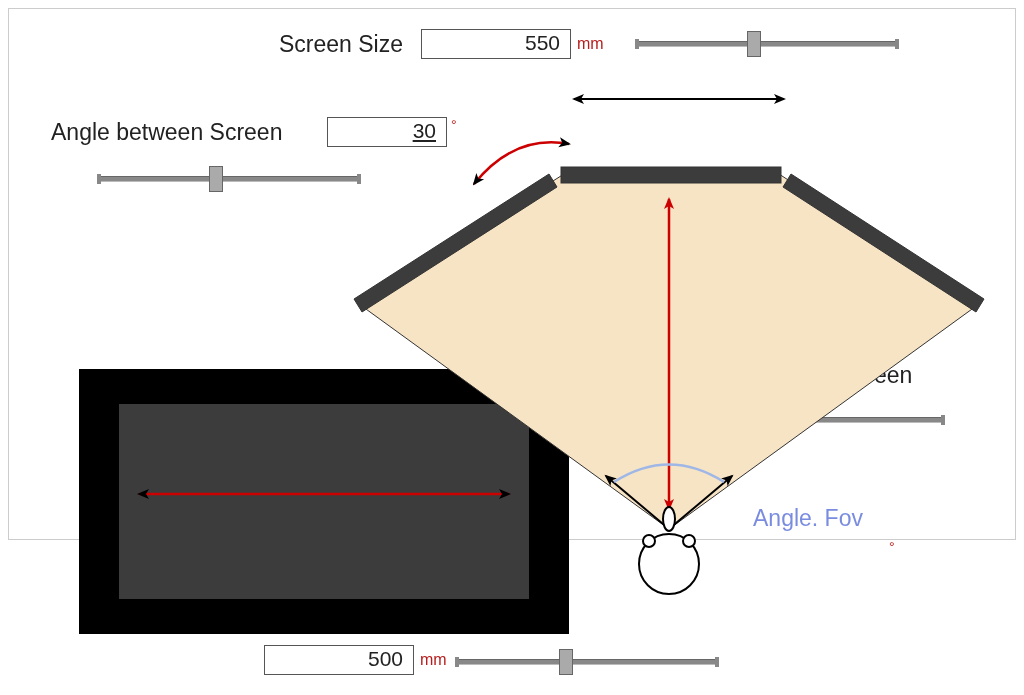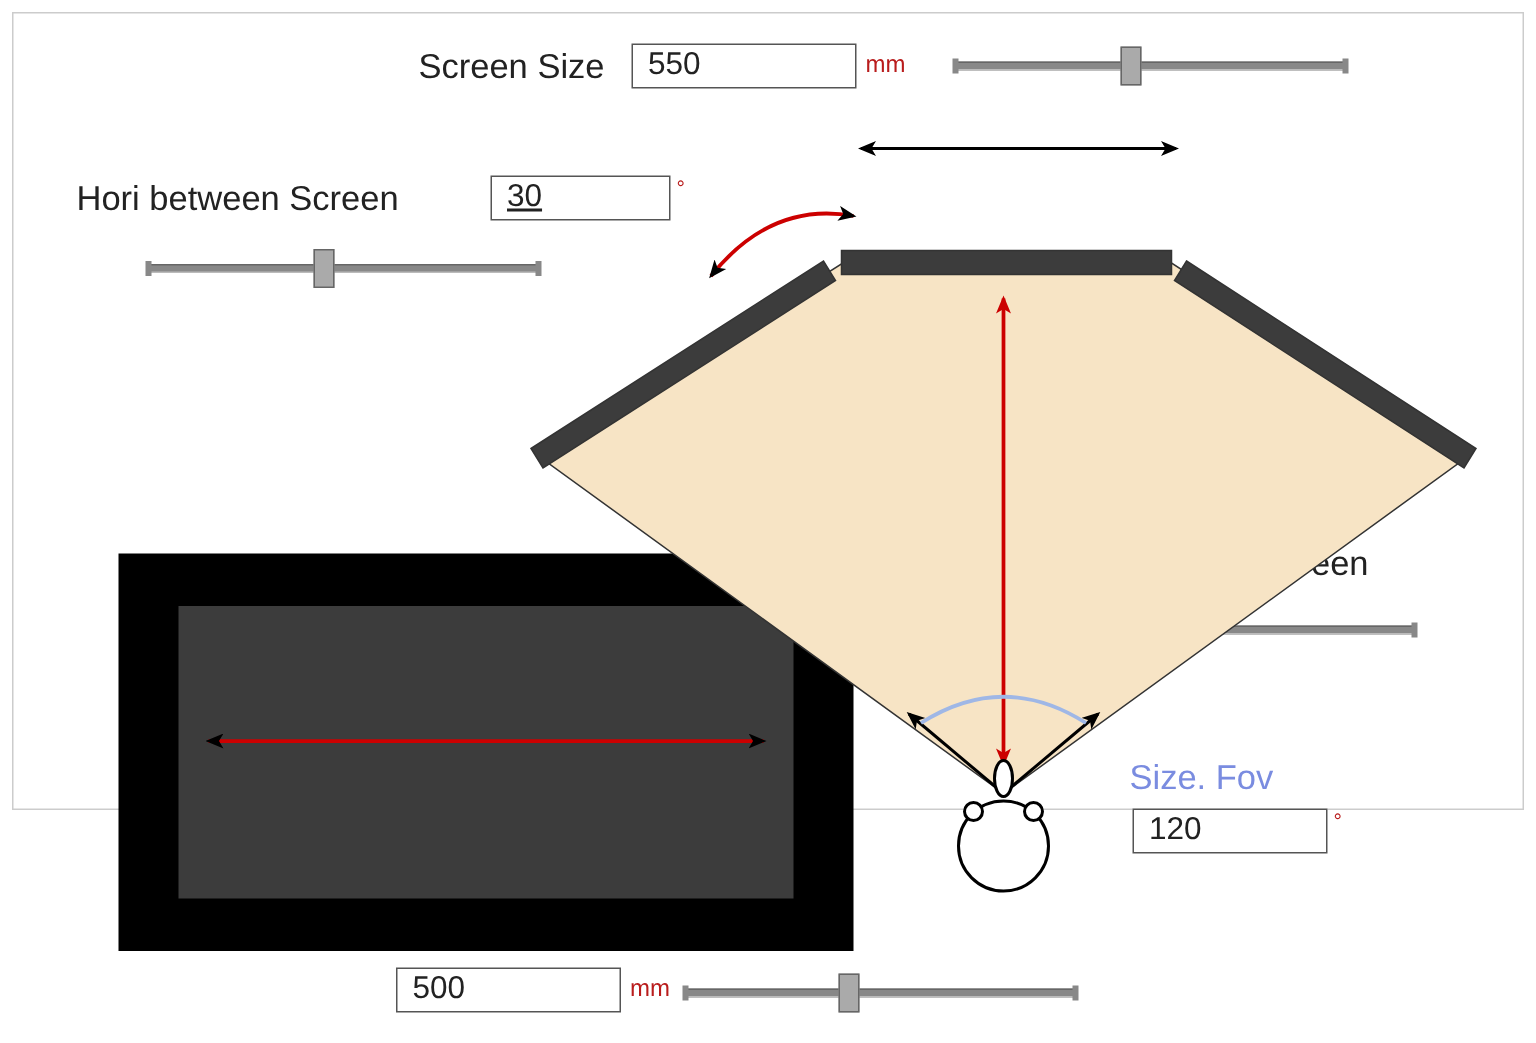--- a/index.html
+++ b/index.html
@@ -27,20 +27,21 @@
       font-size: 23px;
       color: #222;
       white-space: nowrap;
     }
     .label.fov-color { color: #7a8ce0; }
     .value-box {
       position: absolute;
       border: 1.5px solid #555;
       background: #fff;
       height: 30px;
+      text-align: right;
       padding: 1px 10px;
       font-size: 21px;
       color: #222;
     }
     .unit {
       position: absolute;
       font-size: 16px;
       color: #b91c1c;
     }
     .slider {
@@ -98,42 +99,41 @@
   <div class="label" style="left:270px;top:22px;">Screen Size</div>
   <div class="value-box" style="left:412px;top:20px;width:150px;">550</div>
   <div class="unit" style="left:568px;top:26px;">mm</div>
   <div class="slider" style="left:628px;top:22px;width:260px;">
     <div class="track"></div>
       <div class="cap left"></div>
       <div class="cap right"></div>
     <div class="thumb" style="left:45%;"></div>
   </div>
 
-  <div class="label" style="left:42px;top:110px;">Hori between Screen</div>
+  <div class="label" style="left:42px;top:110px;">Angle between Screen</div>
   <div class="value-box" style="left:318px;top:108px;width:120px;text-decoration:underline;">30</div>
   <div class="unit" style="left:442px;top:108px;font-size:14px;">°</div>
   <div class="slider" style="left:90px;top:157px;width:260px;">
     <div class="track"></div>
       <div class="cap left"></div>
       <div class="cap right"></div>
     <div class="thumb" style="left:45%;"></div>
   </div>
 
   <div class="value-box" style="left:687px;top:313px;width:130px;">700</div>
   <div class="unit" style="left:825px;top:319px;">mm</div>
   <div class="label" style="left:663px;top:353px;">Distance Eye to Screen</div>
   <div class="slider" style="left:674px;top:398px;width:260px;">
     <div class="track"></div>
       <div class="cap left"></div>
       <div class="cap right"></div>
     <div class="thumb" style="left:42%;"></div>
   </div>
 
-  <div class="label fov-color" style="left:744px;top:496px;">Size. Fov</div>
-  <div class="value-box" style="left:746px;top:530px;width:130px;">120</div>
+  <div class="label fov-color" style="left:744px;top:496px;">Angle. Fov</div>
   <div class="unit" style="left:880px;top:530px;font-size:14px;">°</div>
 
   <div class="value-box" style="left:255px;top:636px;width:150px;">500</div>
   <div class="unit" style="left:411px;top:642px;">mm</div>
   <div class="slider" style="left:448px;top:640px;width:260px;">
     <div class="track"></div>
       <div class="cap left"></div>
       <div class="cap right"></div>
     <div class="thumb" style="left:42%;"></div>
   </div>

